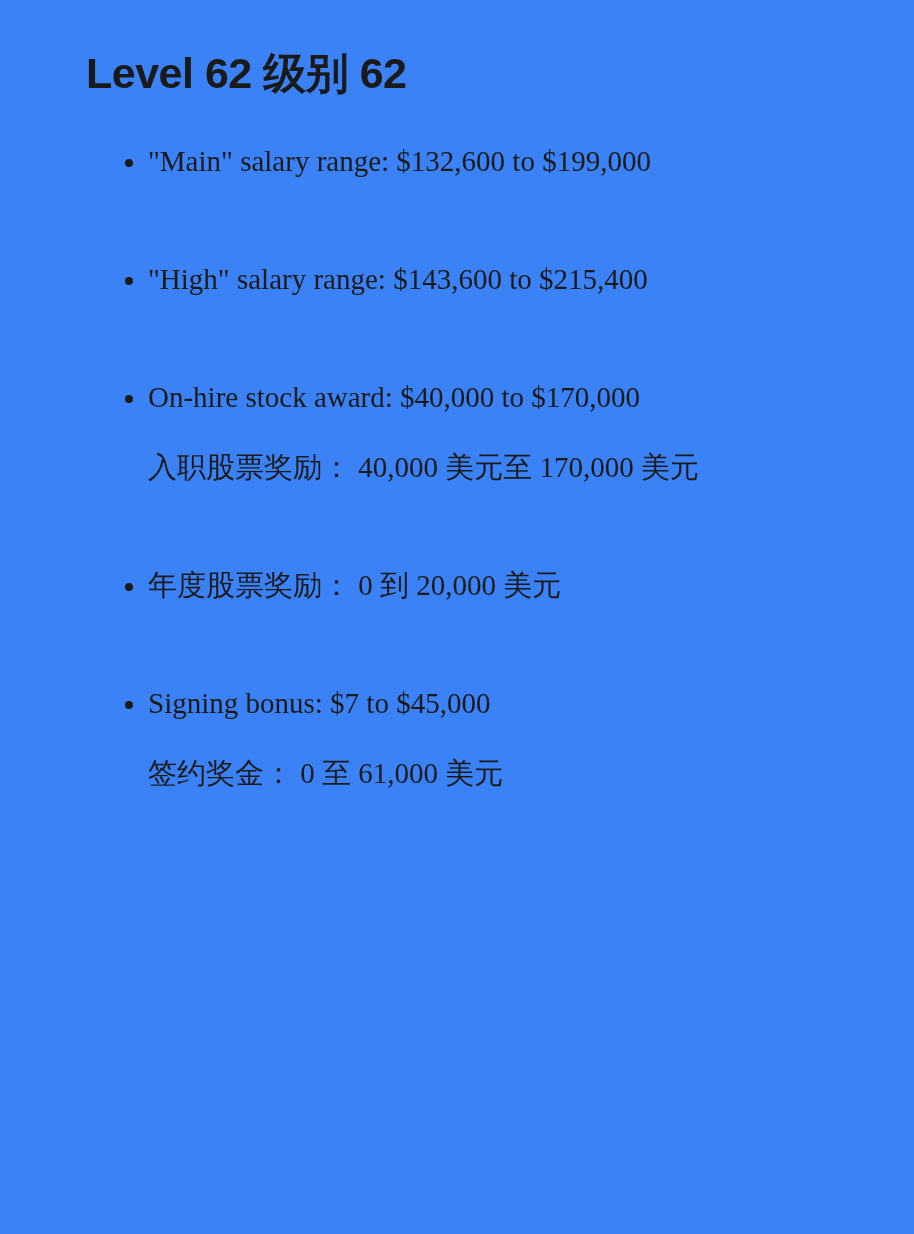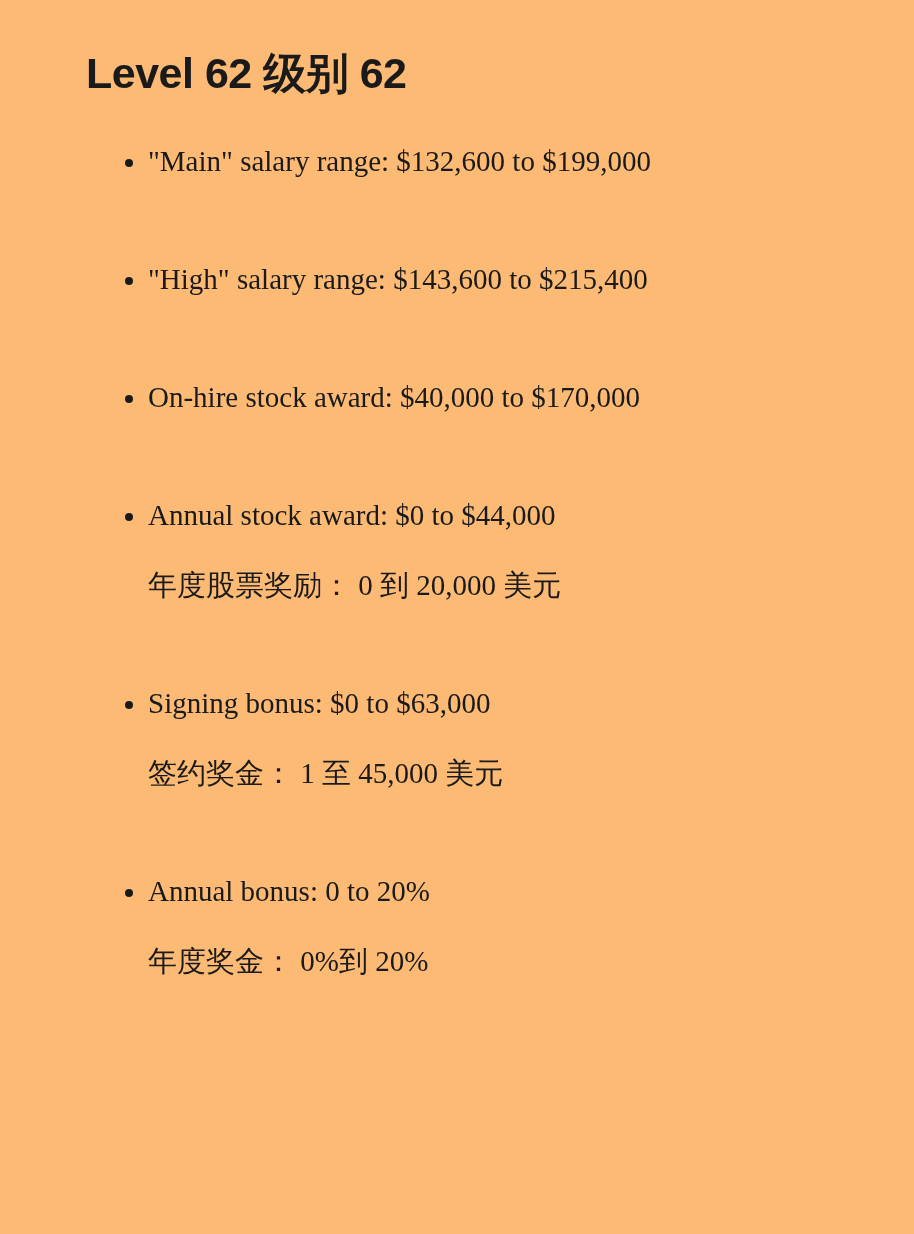--- a/index.html
+++ b/index.html
@@ -5,21 +5,21 @@
   html, body {
     margin: 0;
     padding: 0;
     background: #ffffff;
   }
   .page {
     position: relative;
     width: 914px;
     height: 1234px;
     box-sizing: border-box;
-    background: #fdba74;
+    background: #3b82f6;
     color: #1a1a1a;
     overflow: hidden;
   }
   .article {
     box-sizing: border-box;
     padding: 50px 24px 0 86px;
   }
   .page-title {
     margin: 0;
     font-family: "Liberation Sans", "DejaVu Sans", sans-serif;
@@ -78,35 +78,30 @@
       </li>
 
       <li class="comp-item">
         <span class="bullet-dot"></span>
         <p class="line-en">"High" salary range: $143,600 to $215,400</p>
       </li>
 
       <li class="comp-item">
         <span class="bullet-dot"></span>
         <p class="line-en">On-hire stock award: $40,000 to $170,000</p>
+        <p class="line-zh">入职股票奖励： 40,000 美元至 170,000 美元</p>
       </li>
 
       <li class="comp-item">
         <span class="bullet-dot"></span>
-        <p class="line-en">Annual stock award: $0 to $44,000</p>
         <p class="line-zh">年度股票奖励： 0 到 20,000 美元</p>
       </li>
 
       <li class="comp-item">
         <span class="bullet-dot"></span>
-        <p class="line-en">Signing bonus: $0 to $63,000</p>
-        <p class="line-zh">签约奖金： 1 至 45,000 美元</p>
+        <p class="line-en">Signing bonus: $7 to $45,000</p>
+        <p class="line-zh">签约奖金： 0 至 61,000 美元</p>
       </li>
 
-      <li class="comp-item">
-        <span class="bullet-dot"></span>
-        <p class="line-en">Annual bonus: 0 to 20%</p>
-        <p class="line-zh">年度奖金： 0%到 20%</p>
-      </li>
 
     </ul>
   </div>
 </div>
 
 </body></html>

